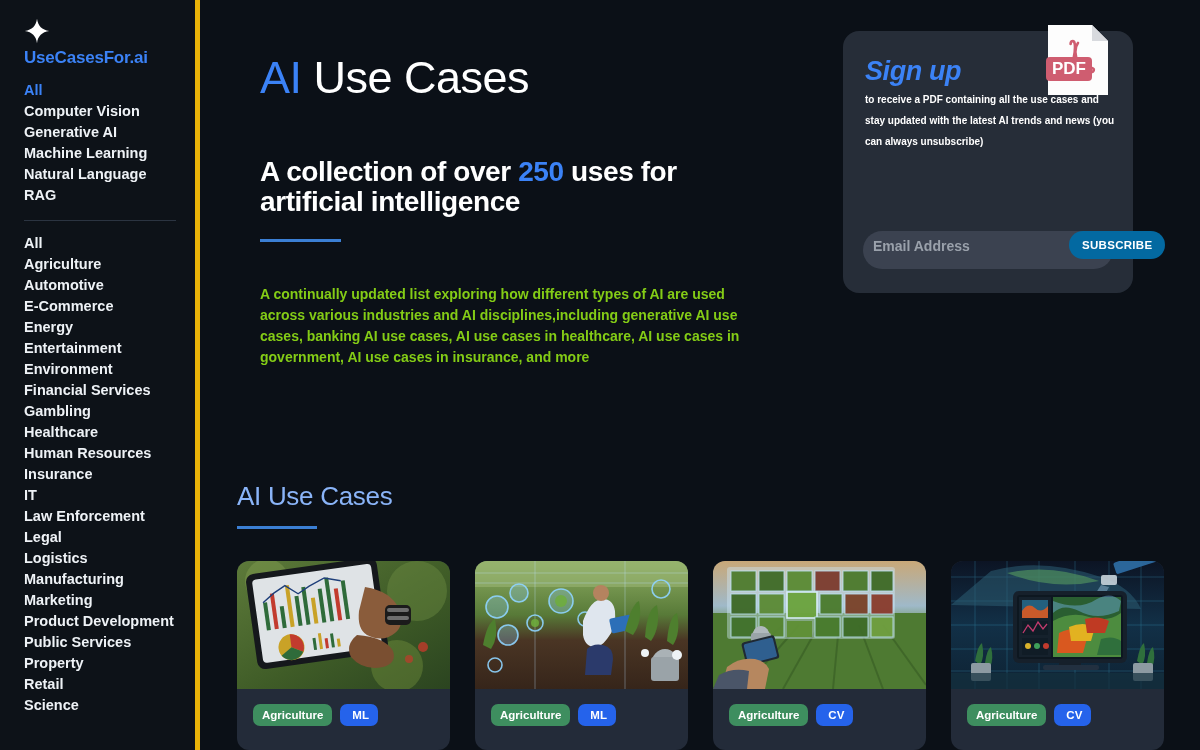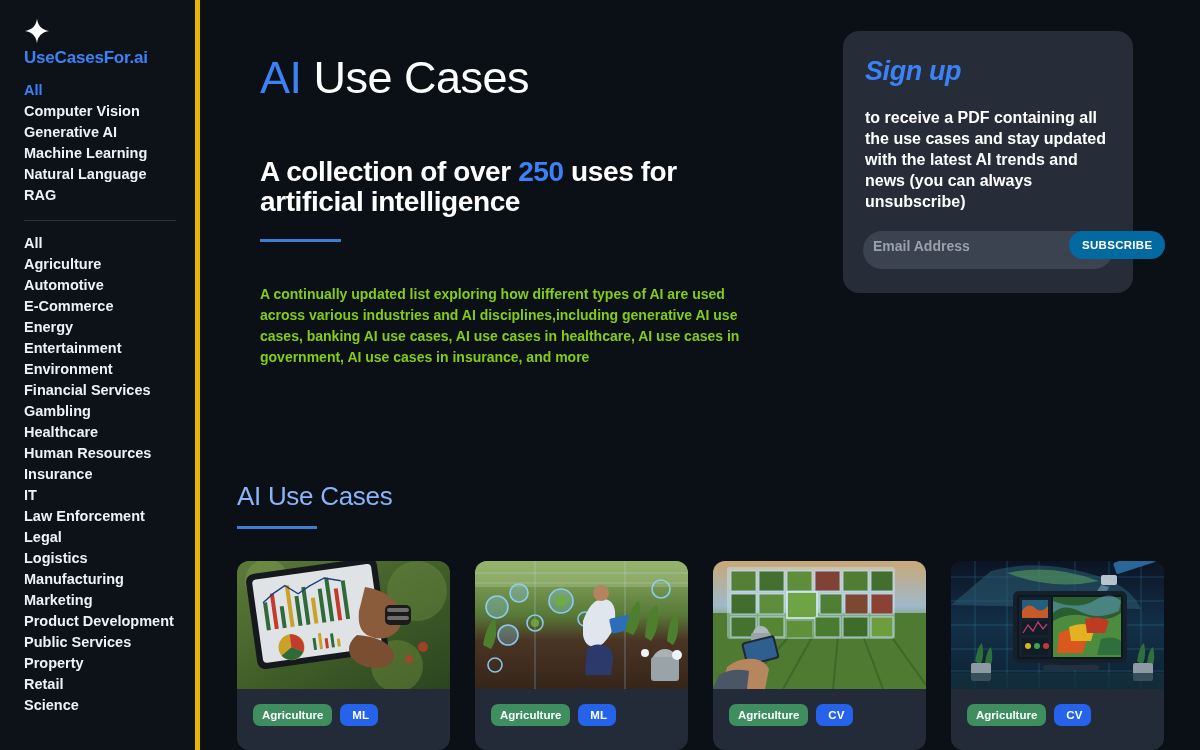--- a/index.html
+++ b/index.html
@@ -101,23 +101,23 @@
     padding: 24px 22px 0 22px;
   }
   .signup-title {
     color: #3b82f6;
     font-size: 27px; font-weight: bold;
     letter-spacing: -0.4px;
     line-height: 32px;
     font-style: italic;
   }
   .signup-body {
-    margin-top: 20px;
+    margin-top: 2px;
     color: #ffffff;
-    font-size: 16px; font-weight: bold;
+    font-size: 10px; font-weight: bold;
     line-height: 21px;
     width: 250px;
   }
   .signup-form {
     position: absolute; left: 20px; bottom: 24px;
     width: 250px; height: 38px;
     background: #3b4250;
     border-radius: 19px;
     display: flex; align-items: flex-start;
     padding: 0 4px 0 10px;
@@ -252,20 +252,31 @@
 
     <section class="signup-card">
       <div class="signup-title">Sign up</div>
       <div class="signup-body">to receive a PDF containing all the use cases and stay updated with the latest AI trends and news (you can always unsubscribe)</div>
       <form class="signup-form">
         <input class="email-input" type="text" placeholder="Email Address" style="">
         <button class="subscribe-btn">SUBSCRIBE</button>
       </form>
     </section>
 
+    <span class="pdf-icon">
+      <svg viewBox="0 0 64 74" width="64" height="74" aria-hidden="true">
+        <path d="M2 2 h44 l16 16 v54 H2 Z" fill="#fdfdfd"></path>
+        <path d="M46 2 l16 16 h-16 Z" fill="#d8dade"></path>
+        <g fill="none" stroke="#cf5d70" stroke-width="2.6" stroke-linecap="round" stroke-linejoin="round">
+          <path d="M32 20 c-4 5 -3 13 0 19 c3 6 9 10 13 10 c3 0 4 -3 1 -4 c-5 -2 -16 -3 -24 0 c-5 2 -8 6 -6 8 c2 2 6 -2 8 -7 c3 -7 5 -17 5 -22 c0 -4 -1 -6 -2 -6 c-1.6 0 -2.4 1 -2.4 3"></path>
+        </g>
+        <rect x="0" y="34" width="46" height="24" rx="4" fill="#cf5d70"></rect>
+        <text x="23" y="51" text-anchor="middle" font-family="Liberation Sans, sans-serif" font-size="17" font-weight="bold" fill="#ffffff">PDF</text>
+      </svg>
+    </span>
 
     <h3 class="section-title">AI Use Cases</h3>
     <div class="section-rule"></div>
 
     <div class="cards">
 
       <article class="card">
         <div class="card-img">
           <svg viewBox="0 0 213 128" preserveAspectRatio="none" aria-hidden="true">
             <defs>

